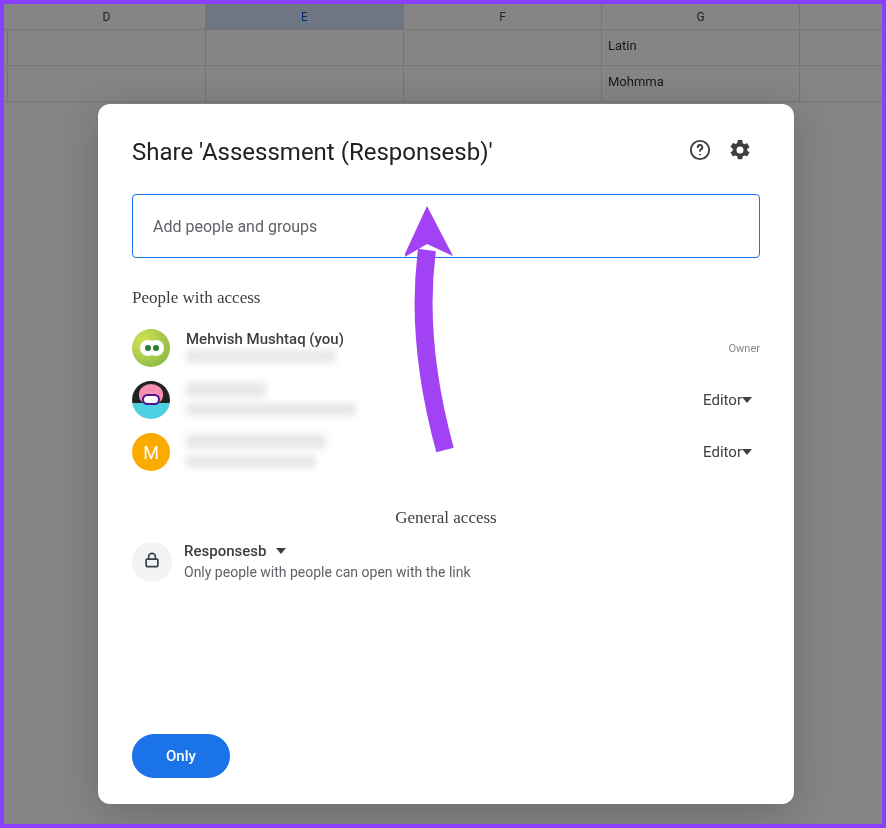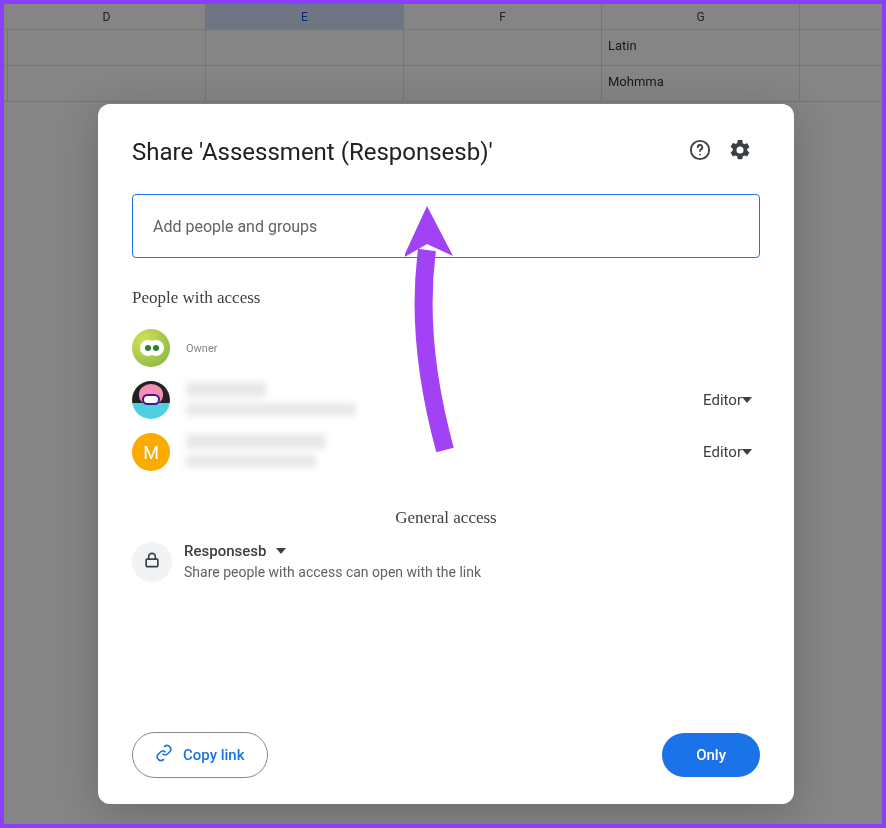--- a/index.html
+++ b/index.html
@@ -142,20 +142,24 @@
   </div>
 
   <div class="add-input">
     <input type="text" placeholder="Add people and groups" style="">
   </div>
 
   <div class="section-label">People with access</div>
 
   <div class="person-row">
     <div class="avatar green"></div>
+    <div class="person-info">
+      <div class="person-name">Mehvish Mushtaq (you)</div>
+      <div class="person-email"><span class="blur-text" style="width:150px;"></span></div>
+    </div>
     <div class="role-label">Owner</div>
   </div>
 
   <div class="person-row">
     <div class="avatar pink"></div>
     <div class="person-info">
       <div class="person-name"><span class="blur-text" style="width:80px;height:15px;"></span></div>
       <div class="person-email"><span class="blur-text" style="width:170px;"></span></div>
     </div>
     <div class="role-select">
@@ -185,35 +189,26 @@
               <rect x="5" y="11" width="14" height="9" rx="1"></rect>
               <path d="M8 11V8a4 4 0 0 1 8 0v3"></path>
             </svg>
         </span>
       </div>
       <div>
         <div class="restricted-line">
           <span>Responsesb</span>
           <span class="caret-down"></span>
         </div>
-        <div class="restricted-desc">Share people with access can open with the link</div>
+        <div class="restricted-desc">Only people with people can open with the link</div>
       </div>
     </div>
   </div>
 
   <div class="dlg-footer">
-    <button class="copy-link-btn">
-      <span>
-        <svg viewBox="0 0 24 24" fill="none" stroke="#1a73e8" stroke-width="2.2">
-            <path d="M10 13a5 5 0 0 0 7 0l3-3a5 5 0 0 0-7-7l-1 1"></path>
-            <path d="M14 11a5 5 0 0 0-7 0l-3 3a5 5 0 0 0 7 7l1-1"></path>
-          </svg>
-      </span>
-      <span>Copy link</span>
-    </button>
     <button class="done-btn">Only</button>
   </div>
 </div>
 
 <svg class="anno-arrow" viewBox="0 0 60 260">
   <path d="M 40 250 Q 10 140 22 50" stroke="#a142f4" stroke-width="18" fill="none"></path>
   <path d="M 22 6 L -2 58 L 22 44 L 48 56 Z" fill="#a142f4"></path>
 </svg>
 
 </body></html>

